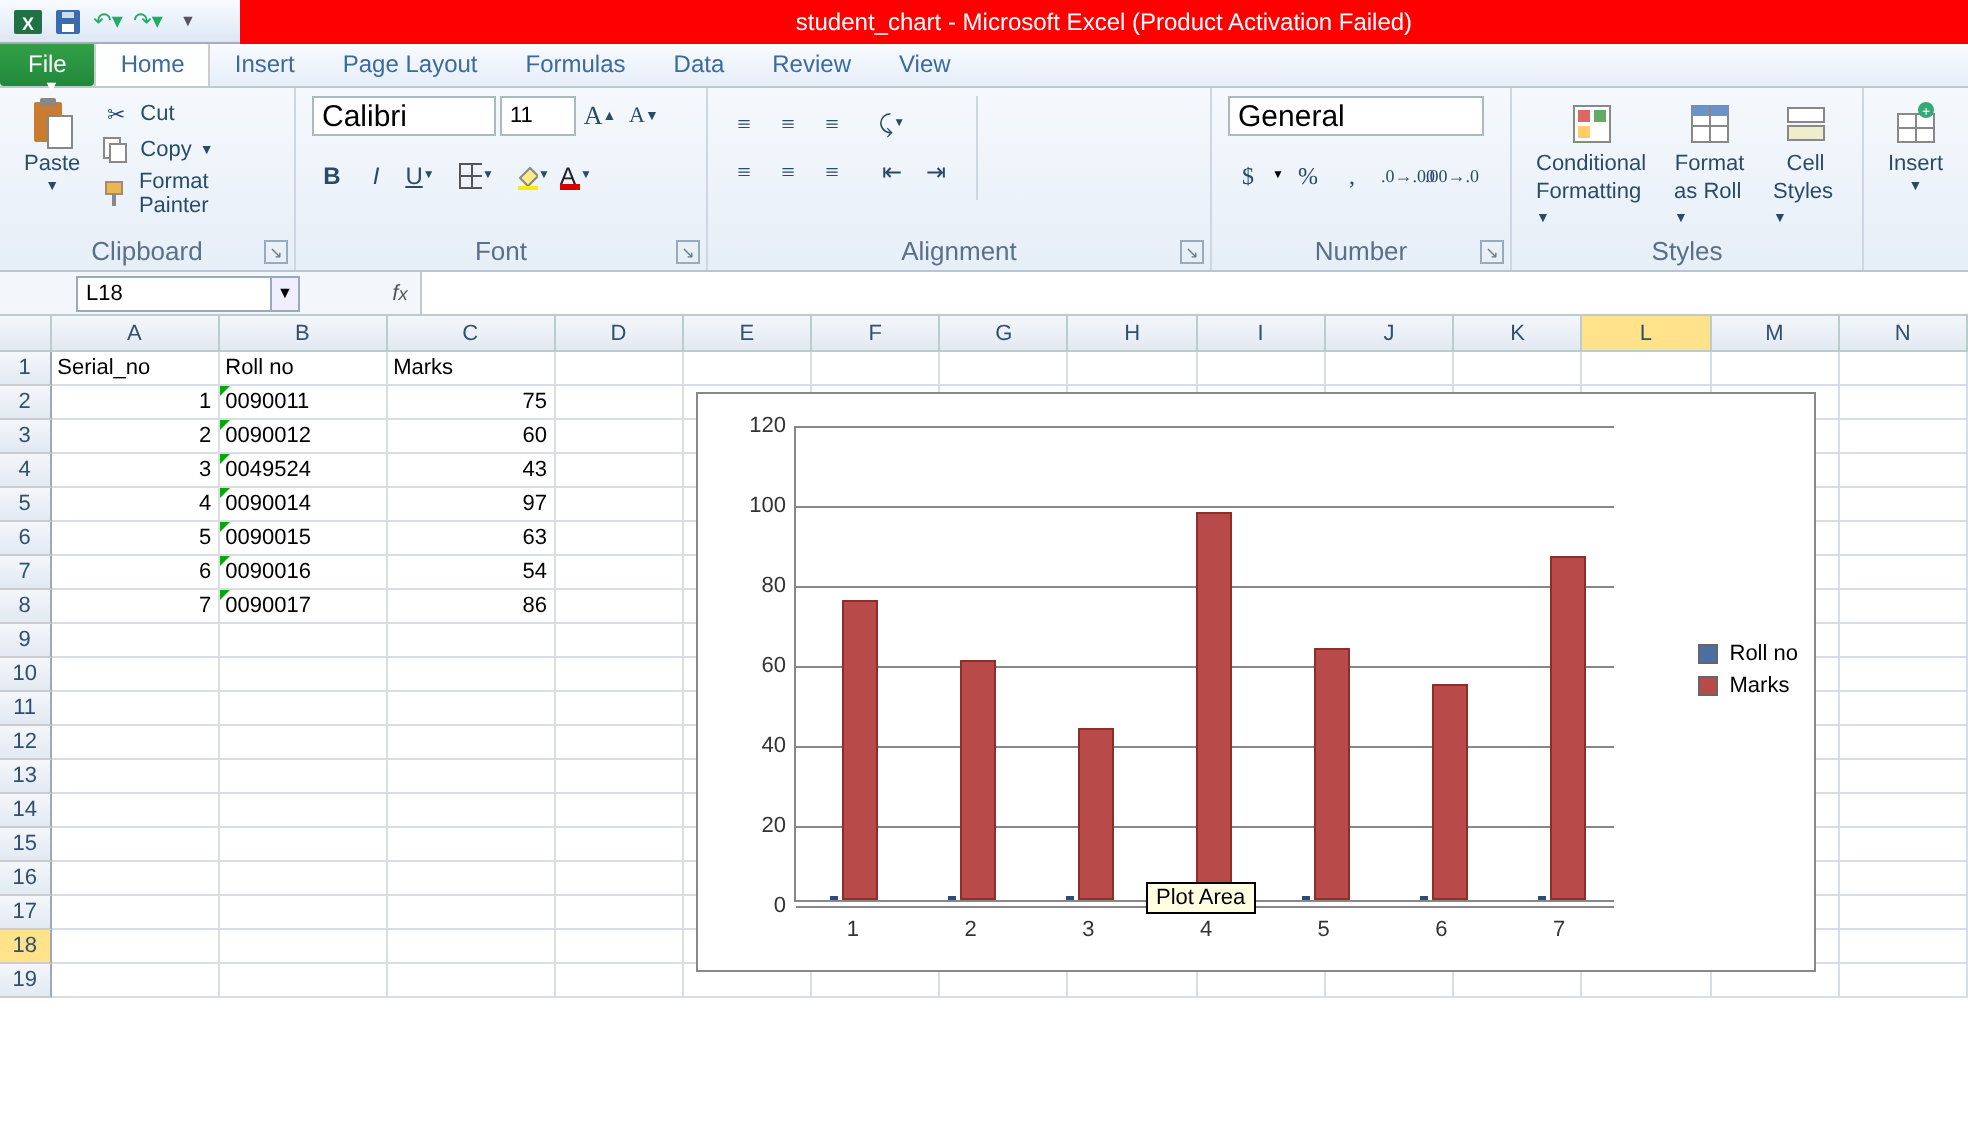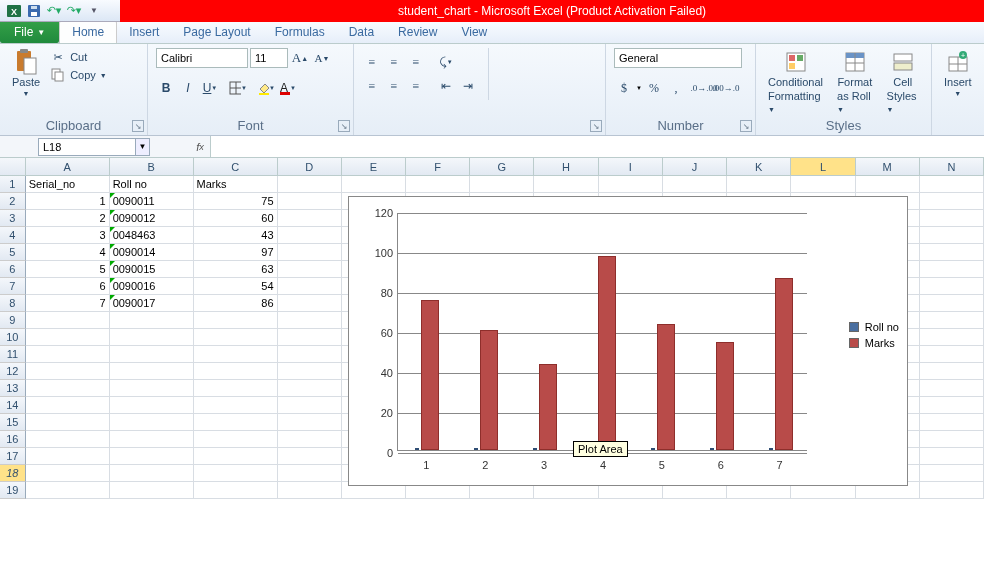--- a/index.html
+++ b/index.html
@@ -6,37 +6,37 @@
 body { width: 984px; height: 562px; overflow: hidden; background: #fff; font-size: 11px; position: relative; }
 
 
 .title-bar { height: 22px; background: linear-gradient(#f8fbff, #dce7f5); display: flex; align-items: center; position: relative; border-bottom: 1px solid #aab; }
 .title-red { position: absolute; top:0; left:120px; right:0; height:22px; background:#f00; display:flex; align-items:center; justify-content:center; color:#fff; font-size:12px; }
 .qat { display:flex; align-items:center; gap:4px; padding-left:6px; z-index:2;}
 .qat .icon { width:16px; height:16px; display:inline-flex; align-items:center; justify-content:center; font-size:11px;}
 
 
 .tabs { height: 22px; background: linear-gradient(#f8fbff, #e6eef9); display:flex; align-items:flex-end; padding-left:0; border-bottom:1px solid #bcc; }
-.file-tab { background:#208a3c; background:linear-gradient(#34a048,#208a3c); color:#fff; padding:4px 14px; font-size:12px; border-radius:0 0 2px 2px; margin-top:0; height:22px; display:flex; align-items:center;}
+.file-tab { background:#208a3c; background:linear-gradient(#34a048,#208a3c); color:#fff; padding:4px 14px; font-size:12px; border-radius:0 0 2px 2px; margin-top:0; height:22px; display:flex; align-items:center;flex-direction:column;}
 .tab { padding:4px 12px; font-size:12px; color:#3a6aa0; cursor:default; }
 .tab.active { background:#fdfefe; border:1px solid #ccc; border-bottom:none; color:#3a6aa0; border-radius:3px 3px 0 0;}
 
 
 .ribbon { height: 92px; background:linear-gradient(#f5f9fd,#e6eef7); display:flex; border-bottom:1px solid #b8c4d2; }
 .group { border-right:1px solid #cdd7e3; padding:4px 8px 2px 8px; display:flex; flex-direction:column; justify-content:space-between; position:relative;}
 .group-body { display:flex; align-items:flex-start; gap:6px; flex:1;}
 .group-label { text-align:center; font-size:13px; color:#5a6f88; margin-top:2px;}
 .dialog-ln { position:absolute; right:3px; bottom:3px; width:12px; height:12px; border:1px solid #9ab; font-size:8px; display:flex; align-items:center; justify-content:center; color:#678;}
 
 .big-btn { display:flex; flex-direction:column; align-items:center; gap:2px; padding:2px 4px; font-size:11px; color:#2a4a6a;}
 .big-btn .ic { width:24px; height:24px; display:flex; align-items:center; justify-content:center; font-size:18px;}
 .mini-row { display:flex; align-items:center; gap:4px; font-size:11px; color:#2a4a6a; padding:1px 0;}
 .mini-row .ic { width:16px; height:16px; display:inline-flex; align-items:center; justify-content:center;}
 
-.font-name { width:92px; height:20px; border:1px solid #abb; background:#fff; font-size:11px; padding:0 4px;}
+.font-name { width:92px; height:20px; border:1px solid #abb; background:#fff; font-size:15px; padding:0 4px;}
 .font-size { width:38px; height:20px; border:1px solid #abb; background:#fff; font-size:11px; padding:0 4px;}
 .btn-row { display:flex; gap:2px; align-items:center; margin-top:4px;}
 .tool-btn { width:20px; height:20px; border:1px solid transparent; display:inline-flex; align-items:center; justify-content:center; font-size:12px; color:#2a4a6a; font-family:"Times New Roman",serif;}
 .sep { width:1px; height:52px; background:#cdd7e3; margin:0 4px;}
 
 
 .fbar { height:22px; border-bottom:1px solid #bcc; display:flex; align-items:stretch; background:#f3f6fa;}
 .namebox-wrap{ display:flex; align-items:center; padding:0 0 0 38px;}
 .namebox { width:98px; height:18px; border:1px solid #9ab; background:#fff; padding:0 4px; font-size:11px;}
 .namebox-dd{ width:14px; height:18px; border:1px solid #9ab; border-left:none; background:#eef; display:inline-flex; align-items:center; justify-content:center; font-size:8px;}
@@ -45,21 +45,21 @@
 
 
 .grid { position:relative; }
 .colheaders { display:flex; height:18px; background:linear-gradient(#f4f7fb,#e2e9f2); border-bottom:1px solid #bcc; }
 .corner { width:26px; border-right:1px solid #bcc;}
 .colh { border-right:1px solid #bcc; text-align:center; font-size:11px; color:#31506e; line-height:18px;}
 .colh.sel { background:#ffe289; }
 .rows { }
 .row { display:flex; height:17px;}
 .rowh { width:26px; background:linear-gradient(#f4f7fb,#e2e9f2); border-right:1px solid #9ab; border-bottom:1px solid #ccc; text-align:center; font-size:11px; color:#31506e; line-height:17px;}
-.rowh.sel { background:#ffe289;font-style:italic; }
+.rowh.sel { background:#ffe289; }
 .cell { border-right:1px solid #d8dde3; border-bottom:1px solid #d8dde3; font-size:11px; padding:0 3px; line-height:17px; white-space:nowrap; overflow:visible; position:relative;}
 .cell.r { text-align:right; }
 .greentri::before{ content:""; position:absolute; left:0; top:0; border-top:5px solid #0a0; border-right:5px solid transparent;}
 .cursor-cell { outline:2px solid #000; outline-offset:-1px; }
 .cursor-handle{position:absolute; right:-3px; bottom:-3px; width:5px; height:5px; background:#000;}
 
 
 .chart { position:absolute; left:348px; top:196px; width:560px; height:290px; background:#fff; border:1px solid #888;}
 .plot { position:absolute; left:48px; top:16px; right:100px; bottom:34px; border-left:1px solid #888; border-bottom:1px solid #888;}
 .gridline { position:absolute; left:0; right:0; height:1px; background:#888;}
@@ -141,20 +141,29 @@
         <div class="mini-row">
             <span class="ic">
               <svg width="14" height="14">
                 <rect x="1" y="1" width="8" height="10" fill="#fff" stroke="#888"></rect>
                 <rect x="4" y="4" width="8" height="9" fill="#fff" stroke="#888"></rect>
               </svg>
             </span>
             <span>Copy</span>
             <span style="font-size:7px"> ▼</span>
           </div>
+        <div class="mini-row">
+            <span class="ic">
+              <svg width="14" height="14">
+                <rect x="2" y="1" width="8" height="6" fill="#e8b84a" stroke="#a87"></rect>
+                <rect x="5" y="7" width="2" height="6" fill="#888"></rect>
+              </svg>
+            </span>
+            <span>Format Painter</span>
+          </div>
       </div>
     </div>
     <div class="group-label">Clipboard</div>
     <div class="dialog-ln">↘</div>
   </div>
 
   <div class="group" style="width:206px">
     <div class="group-body" style="flex-direction:column;align-items:flex-start;">
       <div style="display:flex;gap:2px;align-items:center;">
         <input class="font-name" value="Calibri" style="">
@@ -217,20 +226,21 @@
           <span class="tool-btn">≡</span>
           <span class="tool-btn">≡</span>
           <span class="tool-btn">≡</span>
           <span style="width:6px"></span>
           <span class="tool-btn">⇤</span>
           <span class="tool-btn">⇥</span>
         </div>
       </div>
       <div class="sep"></div>
     </div>
+    <div class="group-label">Alignment</div>
     <div class="dialog-ln">↘</div>
   </div>
 
   <div class="group" style="width:150px">
     <div class="group-body" style="flex-direction:column;align-items:flex-start;">
       <input class="font-name" style="width: 128px;" value="General">
       <div class="btn-row">
         <span class="tool-btn">$</span>
           <span style="font-size:6px">▼</span>
         <span class="tool-btn">%</span>
@@ -379,21 +389,21 @@
         <div class="cell wI"></div>
         <div class="cell wJ"></div>
         <div class="cell wK"></div>
         <div class="cell wL"></div>
         <div class="cell wM"></div>
         <div class="cell wN"></div>
       </div>
       <div class="row">
         <div class="rowh">4</div>
         <div class="cell wA r">3</div>
-        <div class="cell wB greentri">0048463</div>
+        <div class="cell wB greentri">0049524</div>
         <div class="cell wC r">43</div>
         <div class="cell wD"></div>
         <div class="cell wE"></div>
         <div class="cell wF"></div>
         <div class="cell wG"></div>
         <div class="cell wH"></div>
         <div class="cell wI"></div>
         <div class="cell wJ"></div>
         <div class="cell wK"></div>
         <div class="cell wL"></div>

